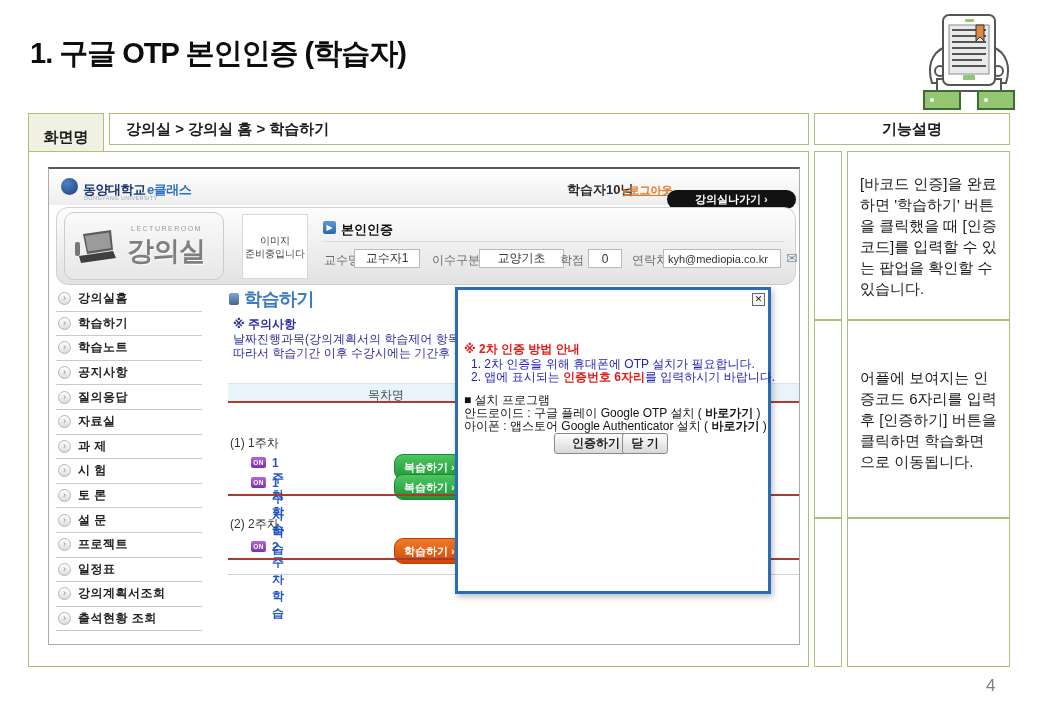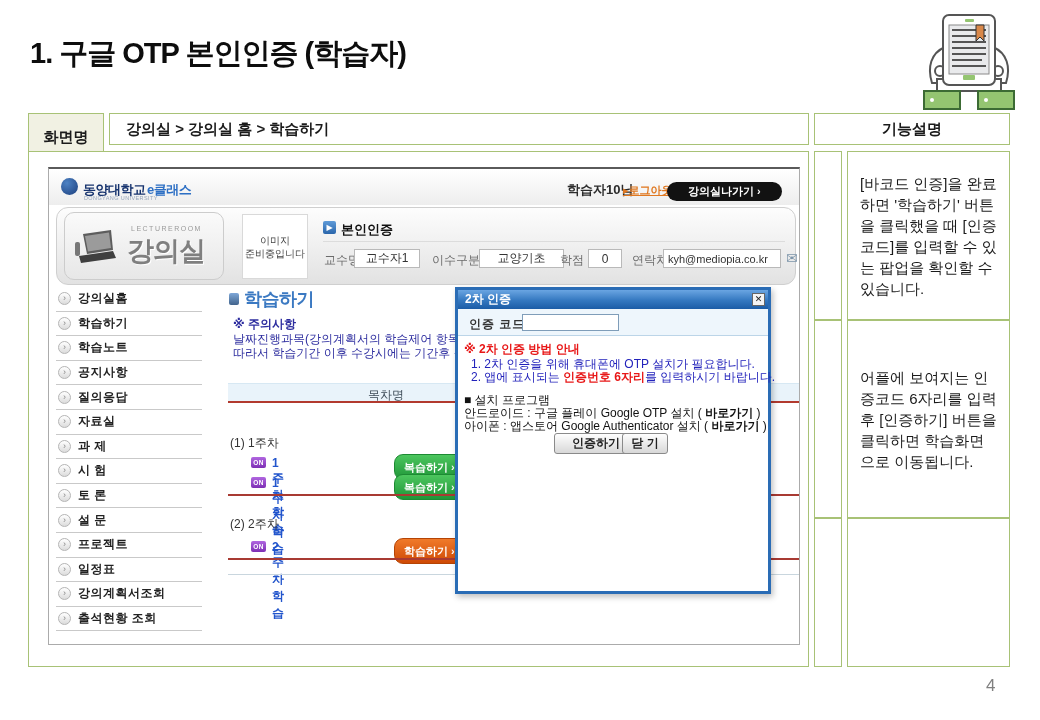--- a/index.html
+++ b/index.html
@@ -25,21 +25,21 @@
             background:linear-gradient(#ffffff,#ededed); }
   .uni-circle { width:17px; height:17px; border-radius:50%;
                 background:radial-gradient(circle at 35% 30%,#4d82c4,#1c3f7d); }
   .uni-name { font-size:13px; font-weight:700; color:#16336e; letter-spacing:-0.5px; }
   .uni-sub  { font-size:5.5px; color:#96a5ba; letter-spacing:0.4px; }
   .svc-name { font-size:13px; font-weight:700; color:#2d6fc4; letter-spacing:-0.5px; }
   .user-name { font-size:13px; font-weight:700; color:#2b2b2b; }
   .logout { font-size:11px; font-weight:700; color:#e07820; text-decoration:underline; }
   .exit-pill { background:#121212; color:#fff; font-size:11px; border-radius:10px;
                height:19px; display:flex; align-items:center; justify-content:center;
-               padding:0 21px; font-weight:700; }
+               padding:0 28px; font-weight:700;margin-top:8px; }
 
   .band { left:7px; top:38px; width:740px; height:78px; border-radius:12px;
           border:1px solid #cfcfcf; background:linear-gradient(#fdfdfd,#e2e2e2); }
   .lect-box { left:7px; top:4px; width:160px; height:68px; border-radius:10px;
               border:1px solid #cccccc; background:linear-gradient(#fafafa,#e7e7e7); }
   .lect-en { font-size:7px; color:#9a9a9a; letter-spacing:1.5px; }
   .lect-kr { font-size:27px; font-weight:800; color:#7f7f7f; letter-spacing:-1px;
              text-shadow:1px 1px 0 #fff; }
   .img-box { left:185px; top:6px; width:66px; height:65px; background:#fff;
              border:1px solid #d9d9d9; display:flex; flex-direction:column;
@@ -292,29 +292,22 @@
     <div class="abs" style="left:202px; top:371px;">
       <span class="abs on-badge" style="left:0; top:1px;">ON</span>
       <span class="abs wk-link" style="left:21px; top:0;">2주차 학습</span>
     </div>
     <div class="abs pill pill-orange" style="left:345px; top:369px;">학습하기 ›</div>
     <div class="abs redline" style="left:179px; top:389px; width:571px;"></div>
     <div class="abs grayline" style="left:179px; top:405px; width:571px;"></div>
   </div>
 
   <div class="abs dlg">
-    <div class="abs dlg-title">
-      <span>2차 인증</span>
-    </div>
     <div class="abs dlg-x" style="right:3px; top:3px;">✕</div>
 
-    <div class="abs dlg-coderow">
-      <span class="abs dlg-codelabel" style="left:11px; top:7px;">인증 코드</span>
-      <input class="abs dlg-input" style="left: 64px; top: 5px;" value="">
-    </div>
 
     <div class="abs dlg-red" style="left:6px; top:51px;">※ 2차 인증 방법 안내</div>
     <div class="abs dlg-blue" style="left:13px; top:66px;">1. 2차 인증을 위해 휴대폰에 OTP 설치가 필요합니다.</div>
     <div class="abs dlg-blue" style="left:13px; top:79px;">
       <span>2. 앱에 표시되는 </span><span class="dlg-em">인증번호 6자리</span><span>를 입력하시기 바랍니다.</span>
     </div>
 
     <div class="abs dlg-black" style="left:6px; top:102px;">■ 설치 프로그램</div>
     <div class="abs dlg-black" style="left:6px; top:115px;">
       <span>안드로이드 : 구글 플레이 Google OTP 설치 ( </span><span class="dlg-go">바로가기</span><span> )</span>

